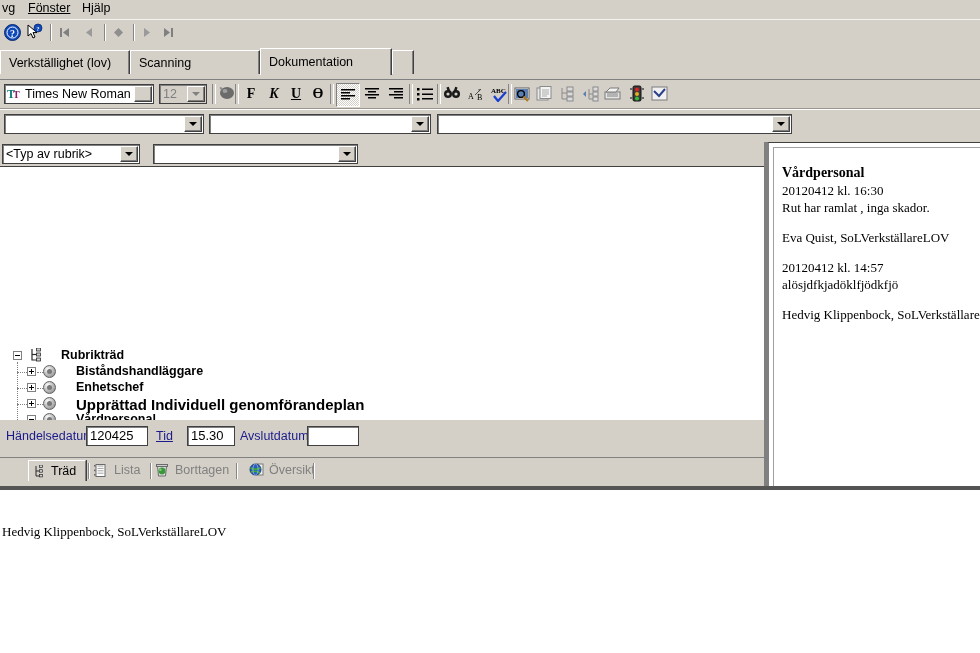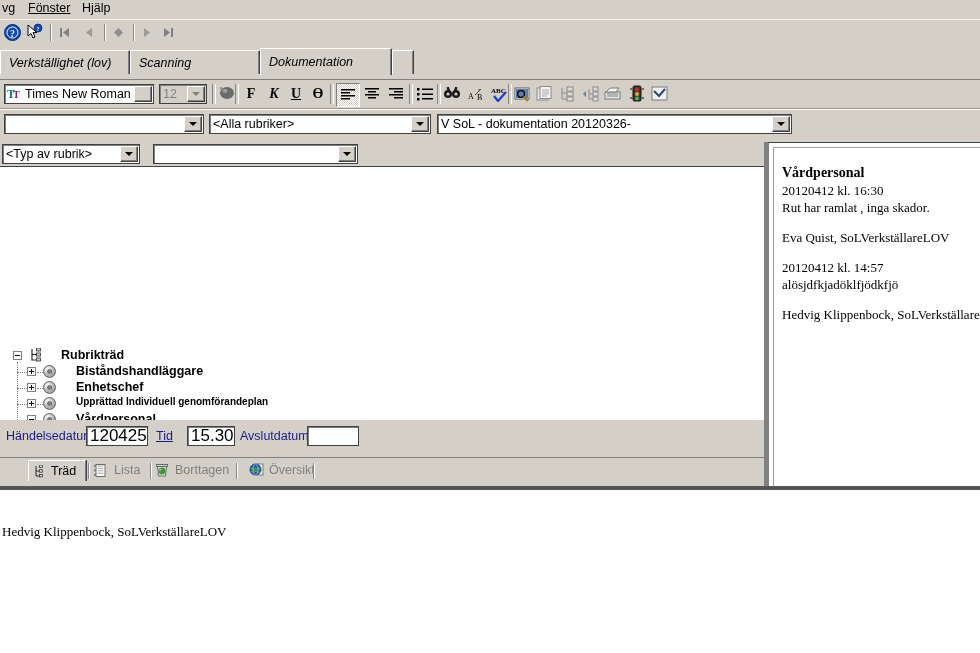--- a/index.html
+++ b/index.html
@@ -45,21 +45,21 @@
   }
   .tab{
     position:absolute;top:4px;height:24px;
     background:#d4d0c8;
     border-top:1px solid #ffffff;
     border-left:1px solid #ffffff;
     border-right:1px solid #404040;
     box-shadow:inset -2px 0 0 -1px #808080;
     font-size:12.5px;color:#000;
     line-height:24px;padding-left:8px;box-sizing:border-box;
-    overflow:hidden;white-space:nowrap;font-style:italic;
+    overflow:hidden;white-space:nowrap;
   }
   .tab.active{
     top:2px;height:27px;line-height:26px;
     background:#d4d0c8;
     border-bottom:none;
     box-shadow:inset -2px 0 0 -1px #808080;
     z-index:5;
   }
   
   .fmtbar{
@@ -164,21 +164,21 @@
     box-sizing:border-box;
   }
   .flabel{
     position:absolute;font-size:12.5px;color:#1a1a8c;white-space:nowrap;
   }
   .tfield{
     position:absolute;background:#ffffff;
     border:1px solid #404040;
     box-shadow:inset 1px 1px 0 0 #808080;
     box-sizing:border-box;
-    font-size:17px;line-height:18px;padding-left:3px;
+    font-size:13px;line-height:18px;padding-left:3px;
     white-space:nowrap;overflow:hidden;
   }
   
   .bottombar{
     position:absolute;left:0;top:458px;width:766px;height:28px;
     background:#d4d0c8;
     border-right:1px solid #808080;
   }
   .btab{
     position:absolute;top:2px;height:21px;
@@ -488,25 +488,23 @@
       </svg>
     </div>
   </div>
 
   <div class="filterrow1">
     <div class="combo" style="left:4px;top:4px;width:200px;height:20px;">
       <span class="ctext"></span>
       <span class="arrowbox"></span>
     </div>
     <div class="combo" style="left:209px;top:4px;width:222px;height:20px;">
-      <span class="ctext">&lt;Alla rubriker&gt;</span>
       <span class="arrowbox"></span>
     </div>
     <div class="combo" style="left:437px;top:4px;width:355px;height:20px;">
-      <span class="ctext">V SoL - dokumentation 20120326-</span>
       <span class="arrowbox"></span>
     </div>
   </div>
 
   <div class="filterrow2">
     <div class="combo" style="left:2px;top:6px;width:138px;height:20px;">
       <span class="ctext">&lt;Typ av rubrik&gt;</span>
       <span class="arrowbox"></span>
     </div>
     <div class="combo" style="left:153px;top:6px;width:205px;height:20px;">
@@ -542,21 +540,21 @@
     <div class="dotlineh" style="left:17px;top:221px;width:10px;"></div>
     <div class="tglyph plus" style="left:27px;top:216px;"></div>
     <div class="dotlineh" style="left:37px;top:221px;width:6px;"></div>
     <span class="icircle" style="left:43px;top:214px;"></span>
     <span class="tlabel bold" style="left:60px;top:213px;font-size:12.5px;">Enhetschef</span>
 
     <div class="dotlineh" style="left:17px;top:237px;width:10px;"></div>
     <div class="tglyph plus" style="left:27px;top:232px;"></div>
     <div class="dotlineh" style="left:37px;top:237px;width:6px;"></div>
     <span class="icircle" style="left:43px;top:230px;"></span>
-    <span class="tlabel bold" style="left:60px;top:229px;font-size:10px;">Upprättad Individuell genomförandeplan</span>
+    <span class="tlabel bold" style="left:60px;top:229px;font-size:15px;">Upprättad Individuell genomförandeplan</span>
 
     <div class="dotlineh" style="left:17px;top:253px;width:10px;"></div>
     <div class="tglyph" style="left:27px;top:248px;"></div>
     <div class="dotlineh" style="left:37px;top:253px;width:6px;"></div>
     <span class="icircle" style="left:43px;top:246px;"></span>
     <span class="tlabel bold" style="left:60px;top:245px;font-size:12.5px;">Vårdpersonal</span>
 
     <div class="dotline" style="left:57px;top:259px;height:43px;"></div>
 
     <div class="dotlineh" style="left:57px;top:269px;width:9px;"></div>

